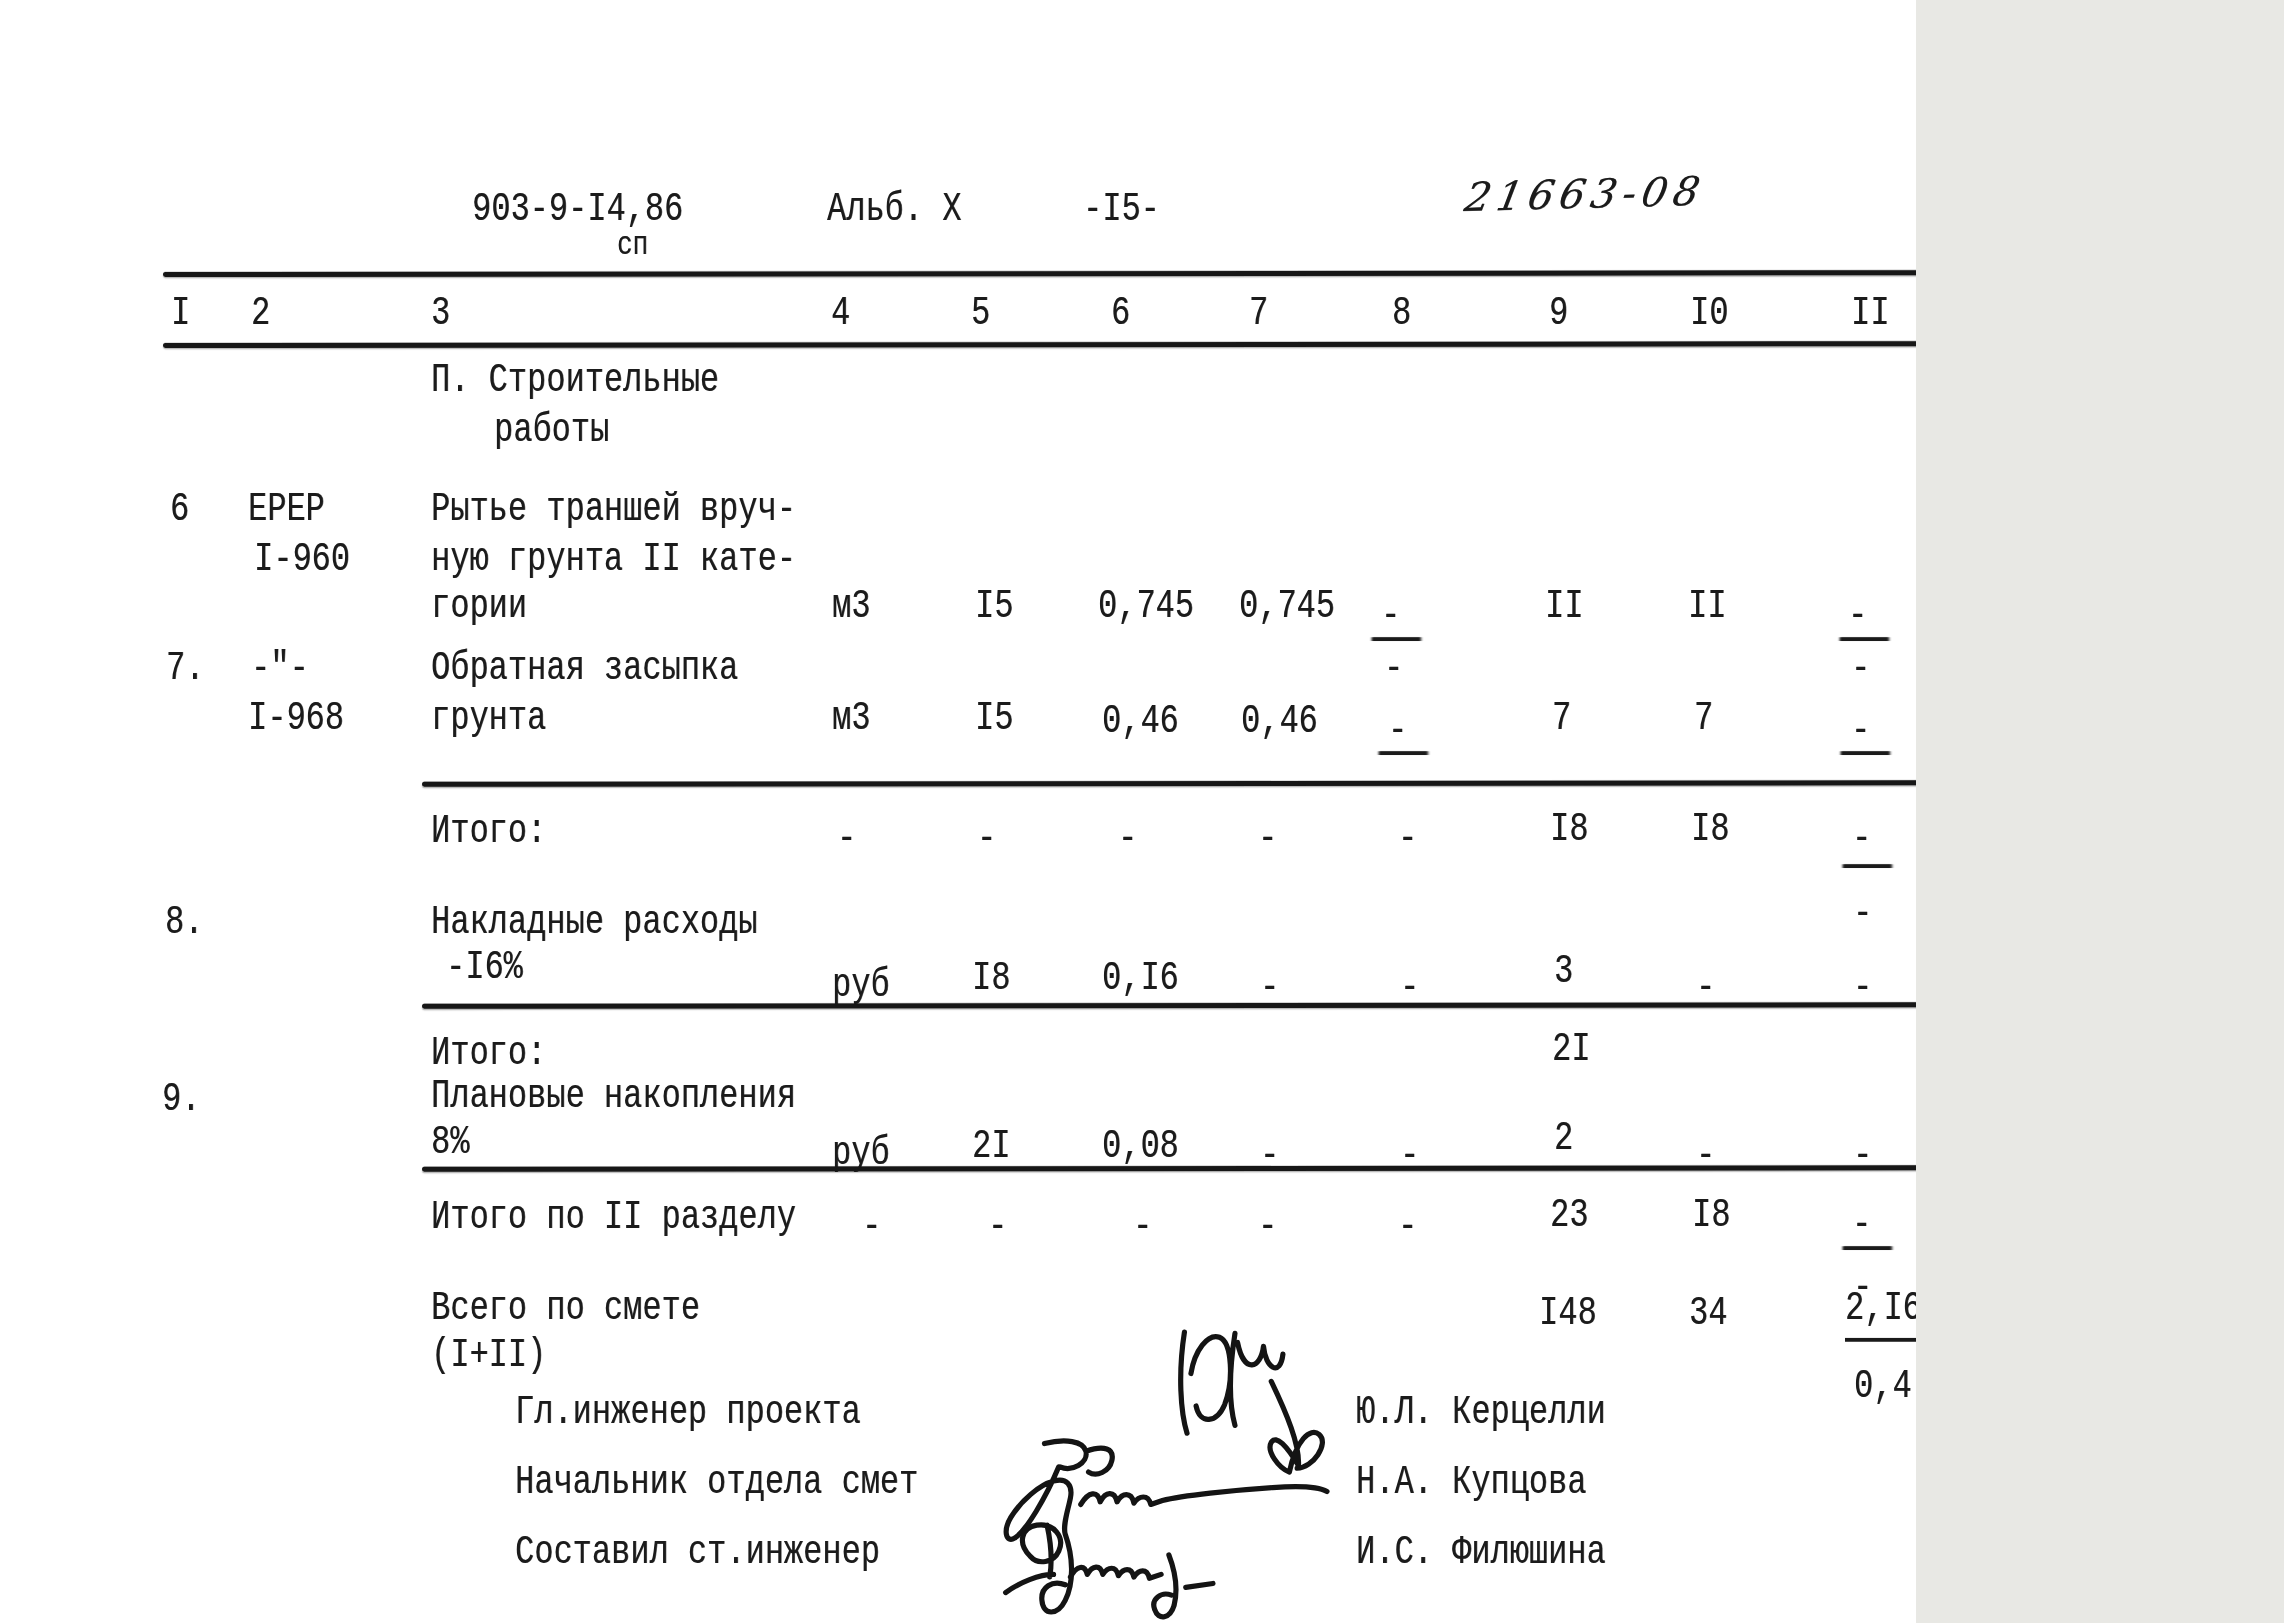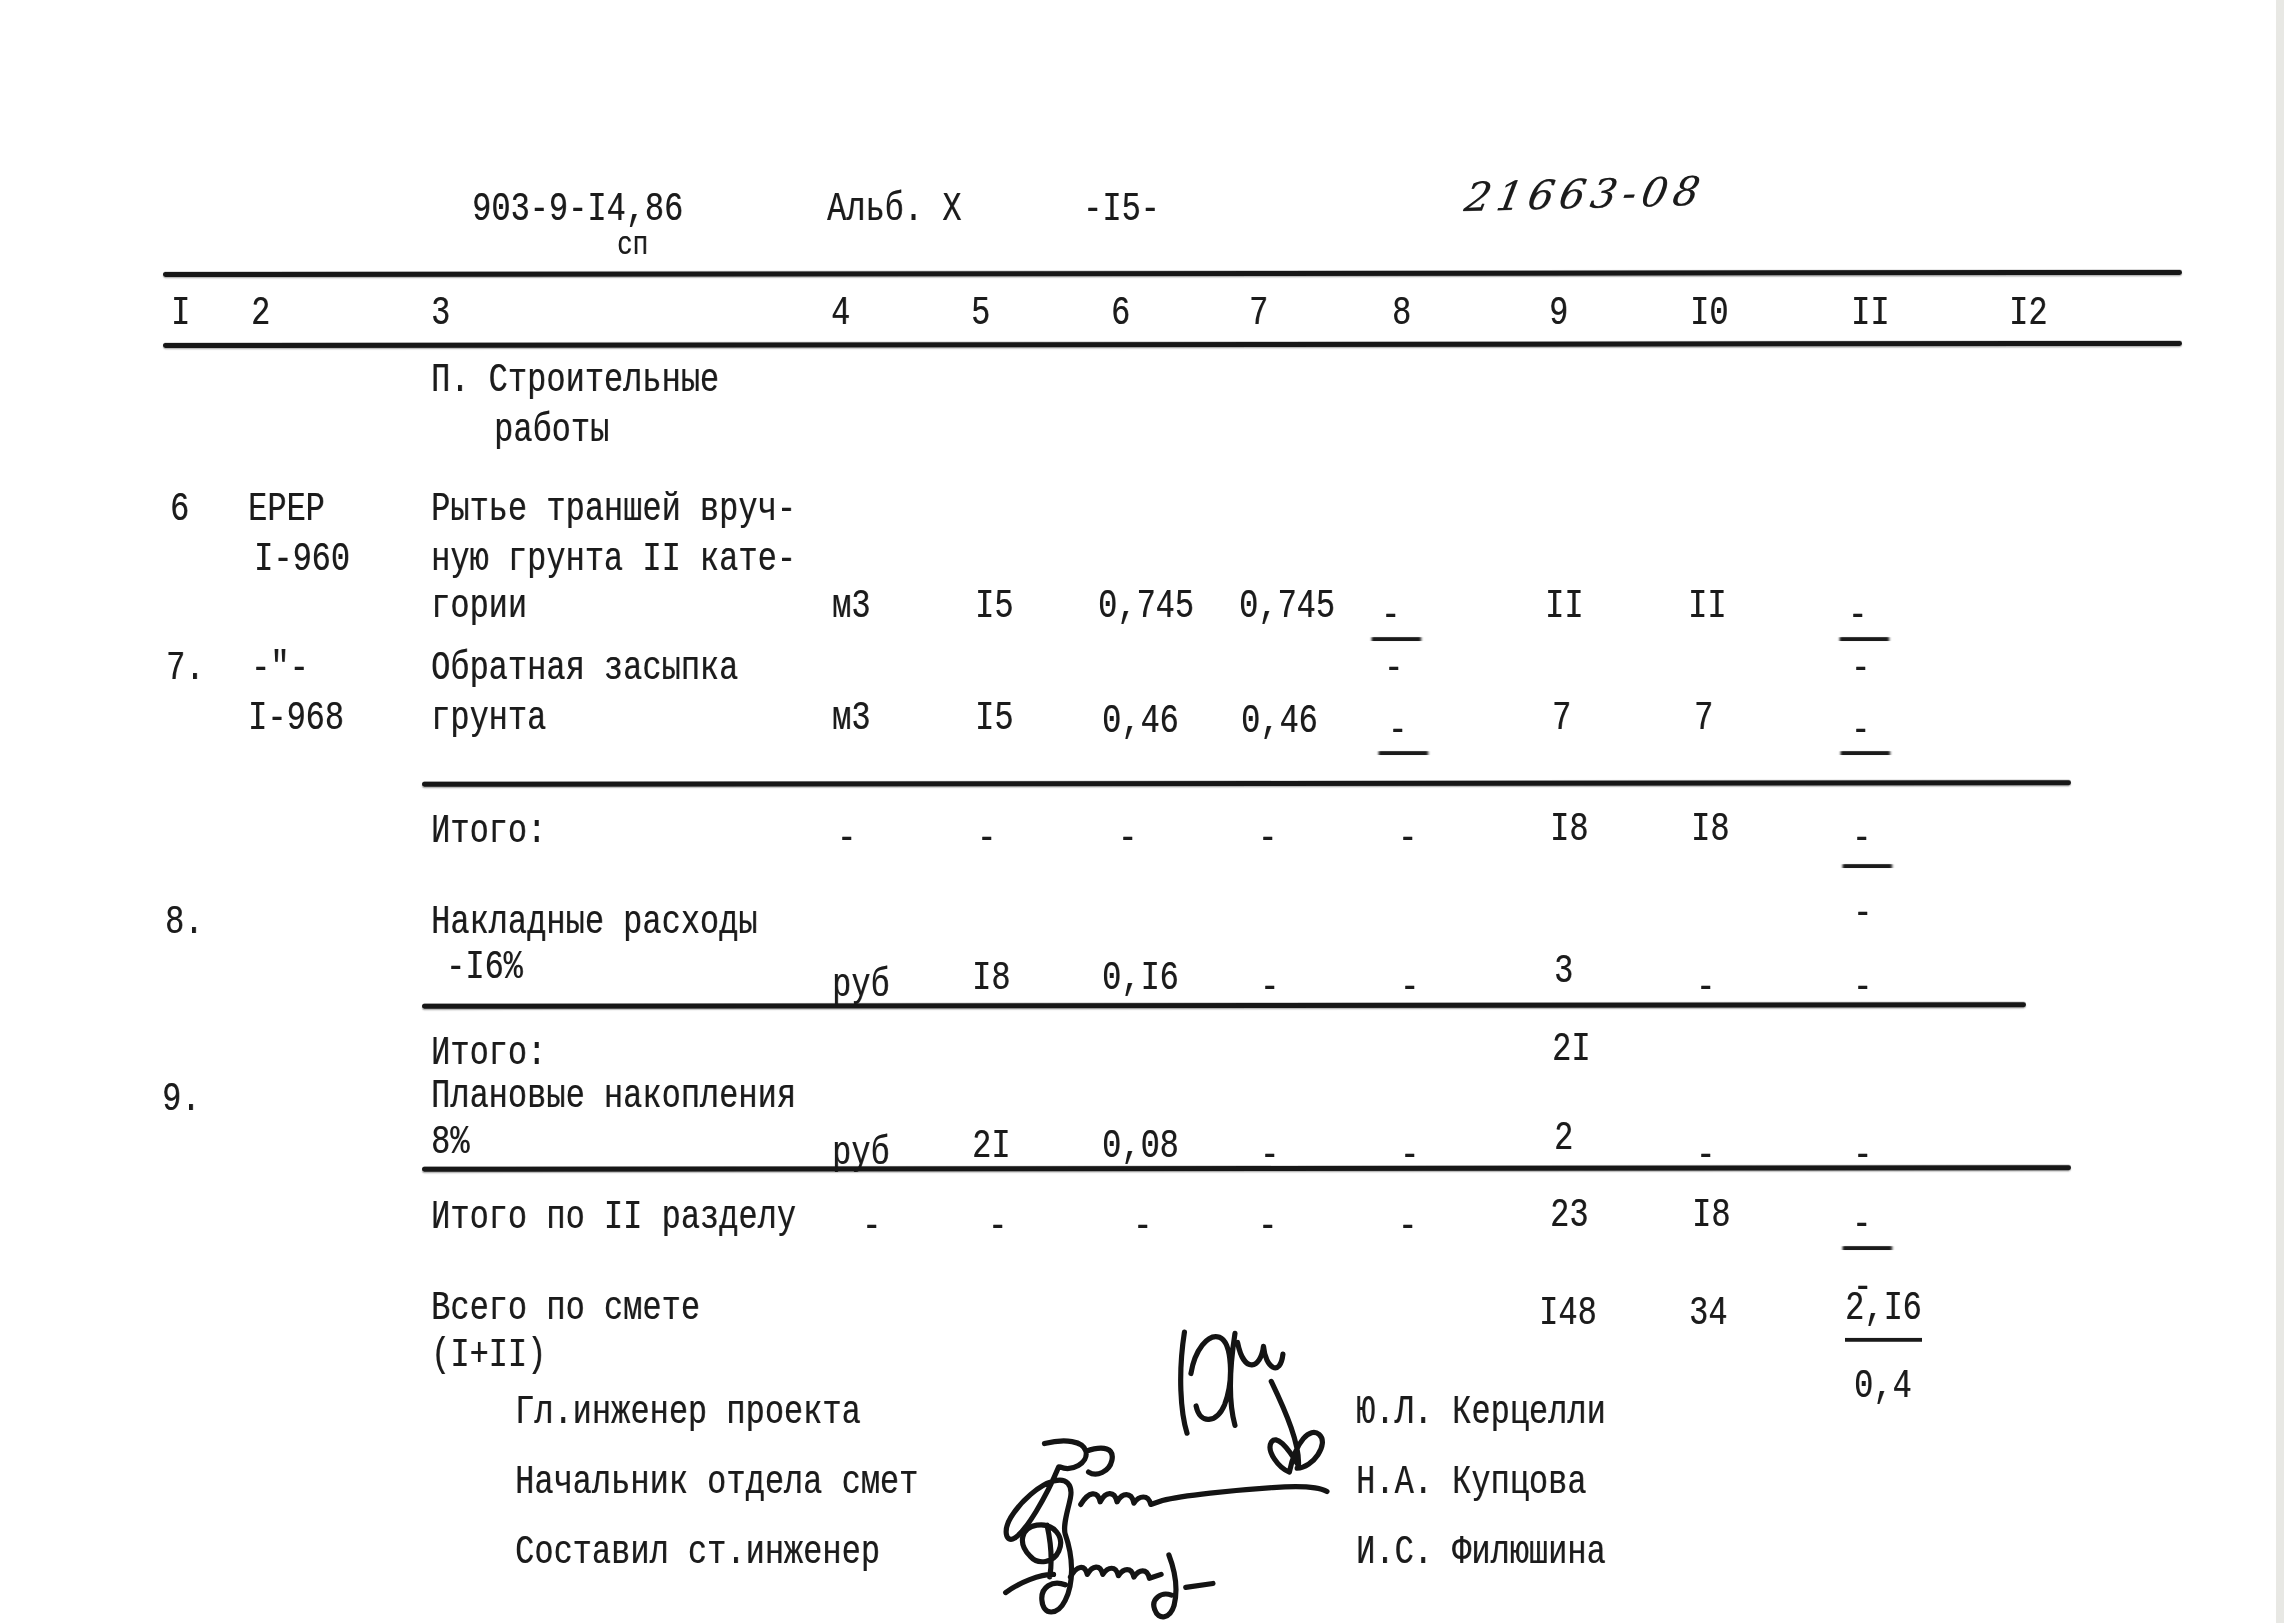--- a/index.html
+++ b/index.html
@@ -1,18 +1,18 @@
 <!DOCTYPE html>
 <html style="font-size:10.4px"><head>
 <meta charset="utf-8">
 <style>
   html,body{margin:0;padding:0;background:#e8e8e4;}
   .page{
     position:relative;
-    width:2276px;height:1623px;
+    width:1916px;height:1623px;
     background:#ffffff;
     font-family:"Liberation Mono","DejaVu Sans Mono",monospace;
     color:#1b1b1b;
     overflow:hidden;
   }
   .pos{position:absolute;white-space:pre;}
   .t{
     font-size:32px;
     letter-spacing:0px;
     line-height:1;

